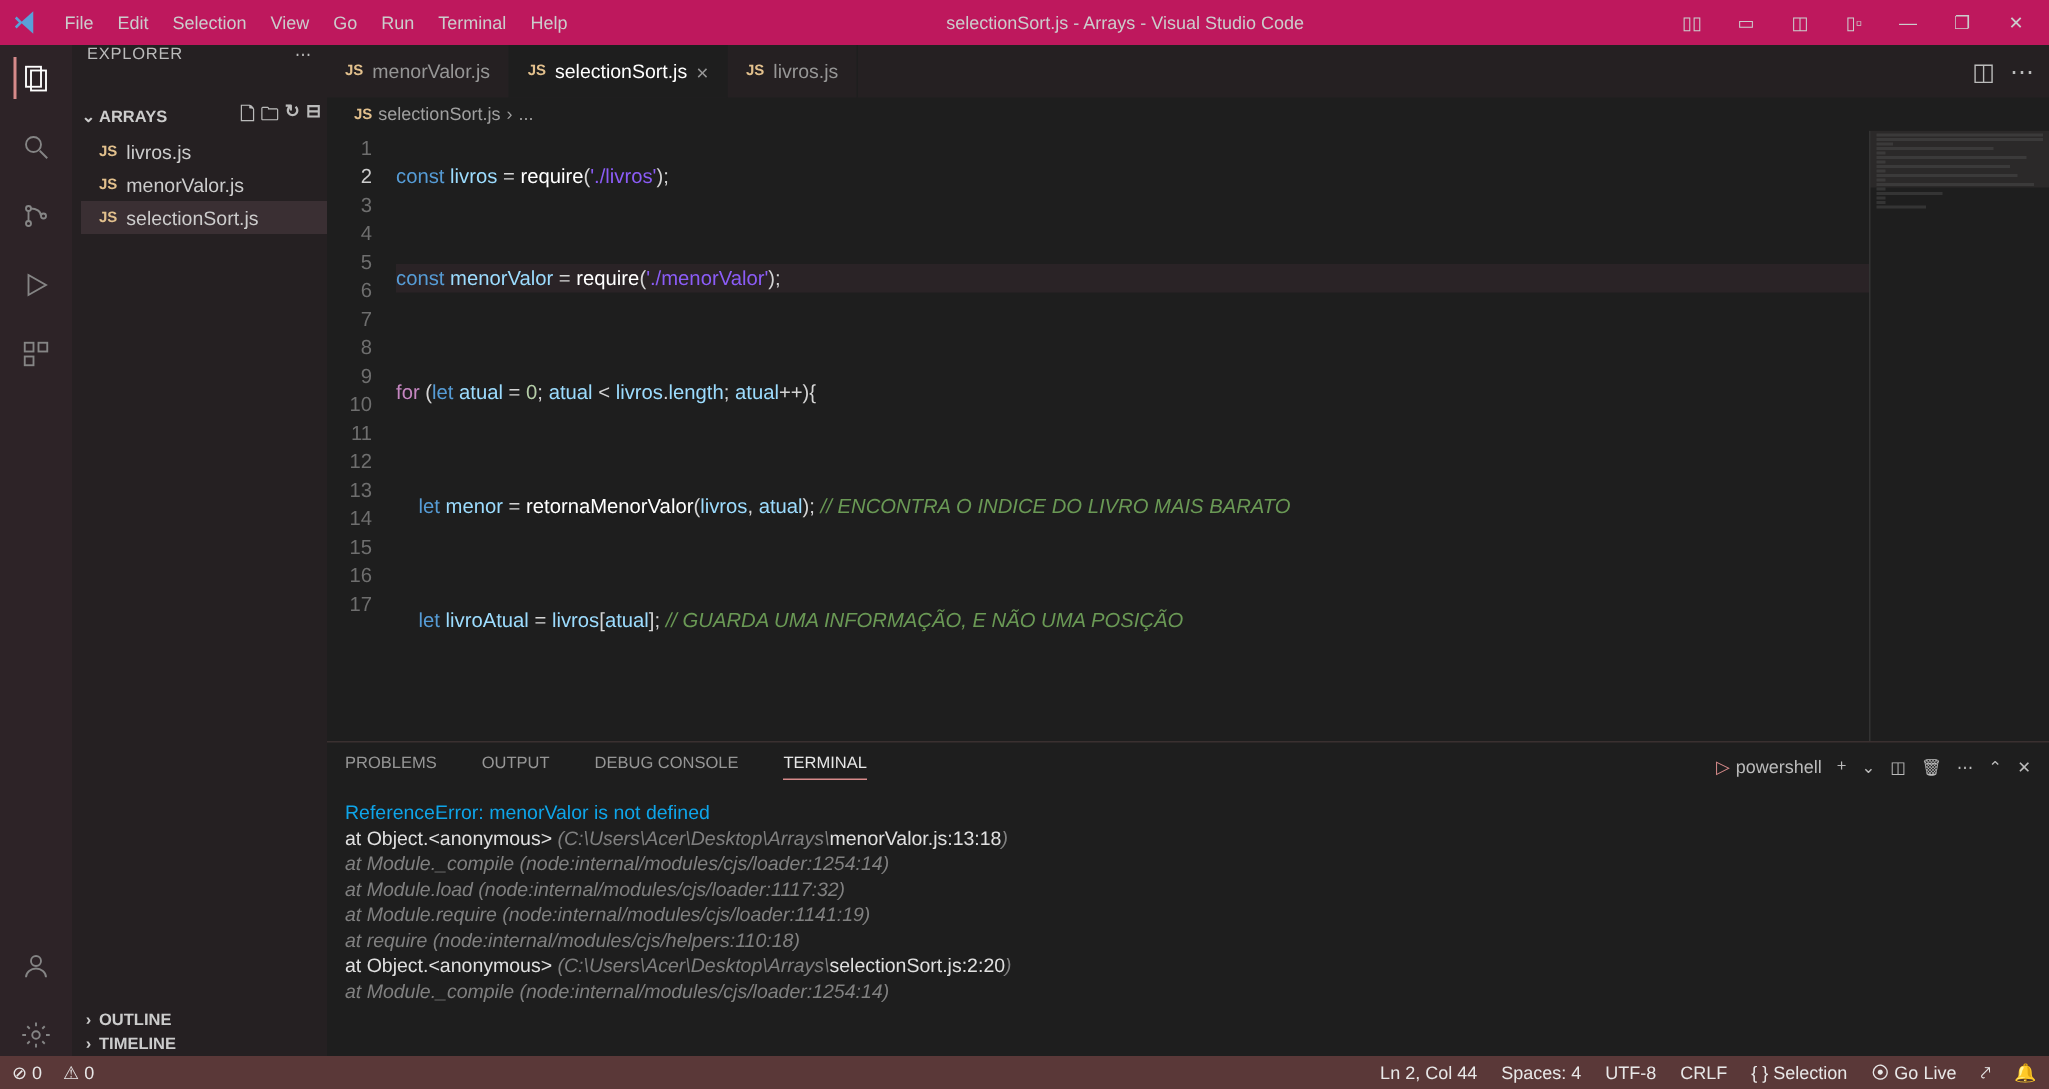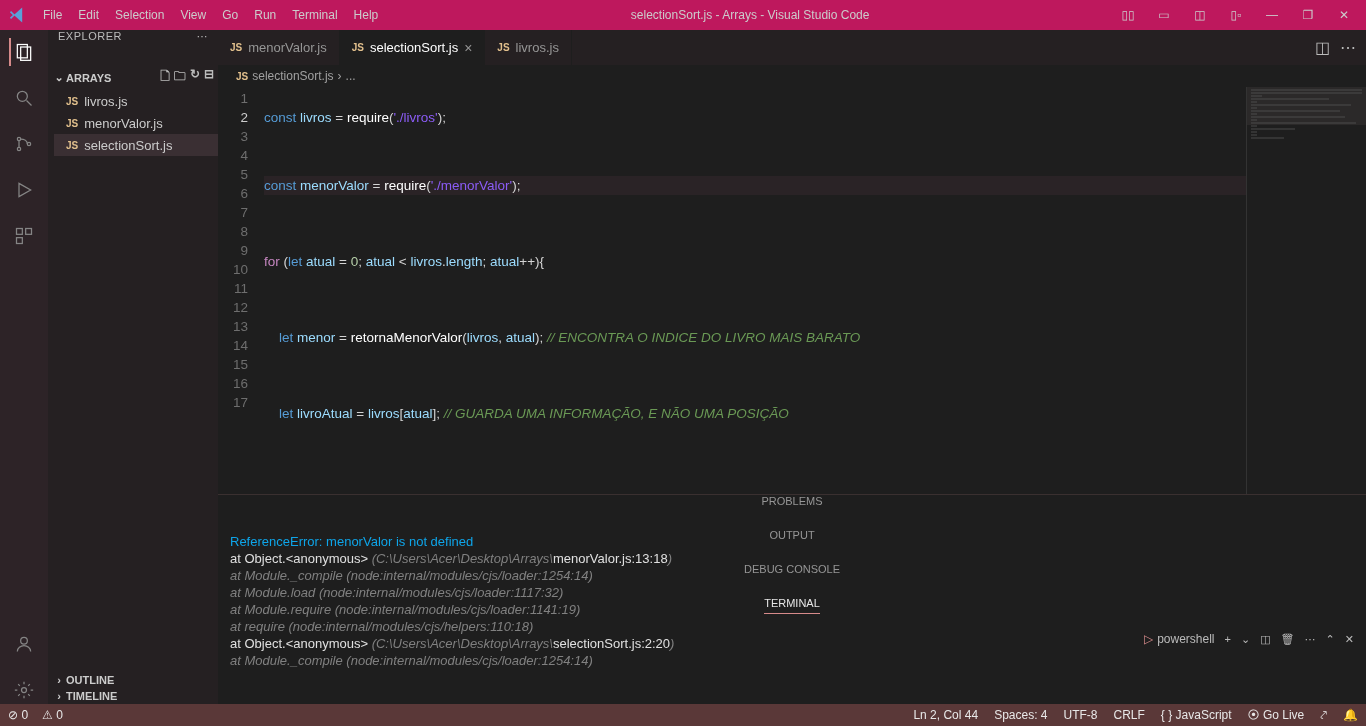--- a/index.html
+++ b/index.html
@@ -47,21 +47,21 @@
 .k-var { color:#9cdcfe; }
 .k-string { color:#8b5cf6; }
 .k-func { color:#ffffff; }
 .k-num { color:#b5cea8; }
 .k-comment { color:#6a9955; font-style:italic; }
 .minimap { width:120px; background:#1e1e1e; border-left:1px solid #333; position:relative; }
 .minimap-slider { position:absolute; top:0; left:0; right:0; height:38px; background:rgba(200,180,180,0.08); }
 .minimap-squiggles { position:absolute; top:2px; left:4px; right:4px; }
 .mini-row { height:2px; margin-bottom:1px; background:#555; opacity:0.4; }
 .panel { height: 210px; background:#1e1e1e; border-top:1px solid #3a3030; display:flex; flex-direction:column; }
-.panel-tabs { height: 32px; display:flex; align-items:center; padding: 0 12px; font-size:11px; color:#969696; gap: 18px; flex-direction: column; }
+.panel-tabs { height: 32px; display:flex; align-items:center; padding: 0 12px; font-size:11px; color:#969696; gap: 30px; }
 .panel-tabs .ptab { cursor:pointer; text-transform: uppercase; padding-bottom:4px; }
 .panel-tabs .ptab.active { color:#e7e7e7; border-bottom:1px solid #d68a8a; }
 .panel-tabs .panel-right { margin-left:auto; display:flex; align-items:center; gap:10px; color:#bbbbbb; }
 .panel-tabs .panel-right .shell-label { display:flex; align-items:center; gap:4px; font-size:12px; text-transform:none; }
 .terminal-body { flex:1; overflow:hidden; padding: 6px 12px; font-family: Consolas, monospace; font-size:13px; line-height:17px; color:#cccccc; }
 .terminal-body .t-err { color:#0ea5e9; }
 .terminal-body .t-dim { color:#808080;font-style:italic; }
 .terminal-body .t-high { color:#e0e0e0; }
 .statusbar { height: 22px; background: #5a3838; display:flex; align-items:center; font-size:12px; color:#e8e8e8; padding: 0 8px; gap: 14px; }
 .statusbar .sb-right { margin-left:auto; display:flex; gap:16px; align-items:center; }
@@ -312,18 +312,18 @@
 </div>
 
 <div class="statusbar">
   <span>⊘ 0</span>
   <span>⚠ 0</span>
   <div class="sb-right">
     <span>Ln 2, Col 44</span>
     <span>Spaces: 4</span>
     <span>UTF-8</span>
     <span>CRLF</span>
-    <span>{ } JavaScript</span>
+    <span>{ } Selection</span>
     <span>⦿ Go Live</span>
     <span>⤤</span>
     <span>🔔</span>
   </div>
 </div>
 
 </body></html>

